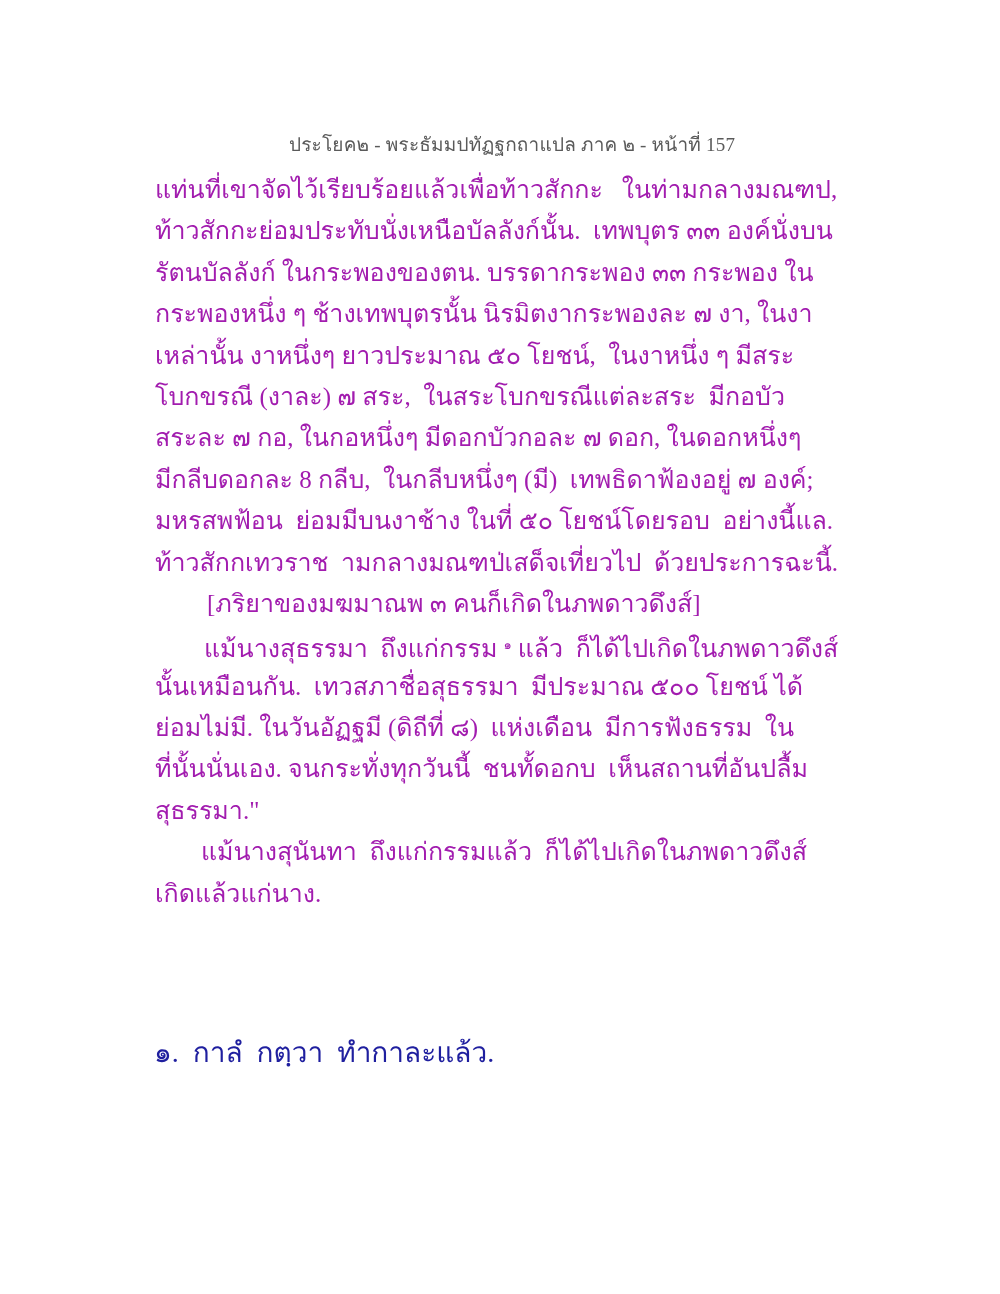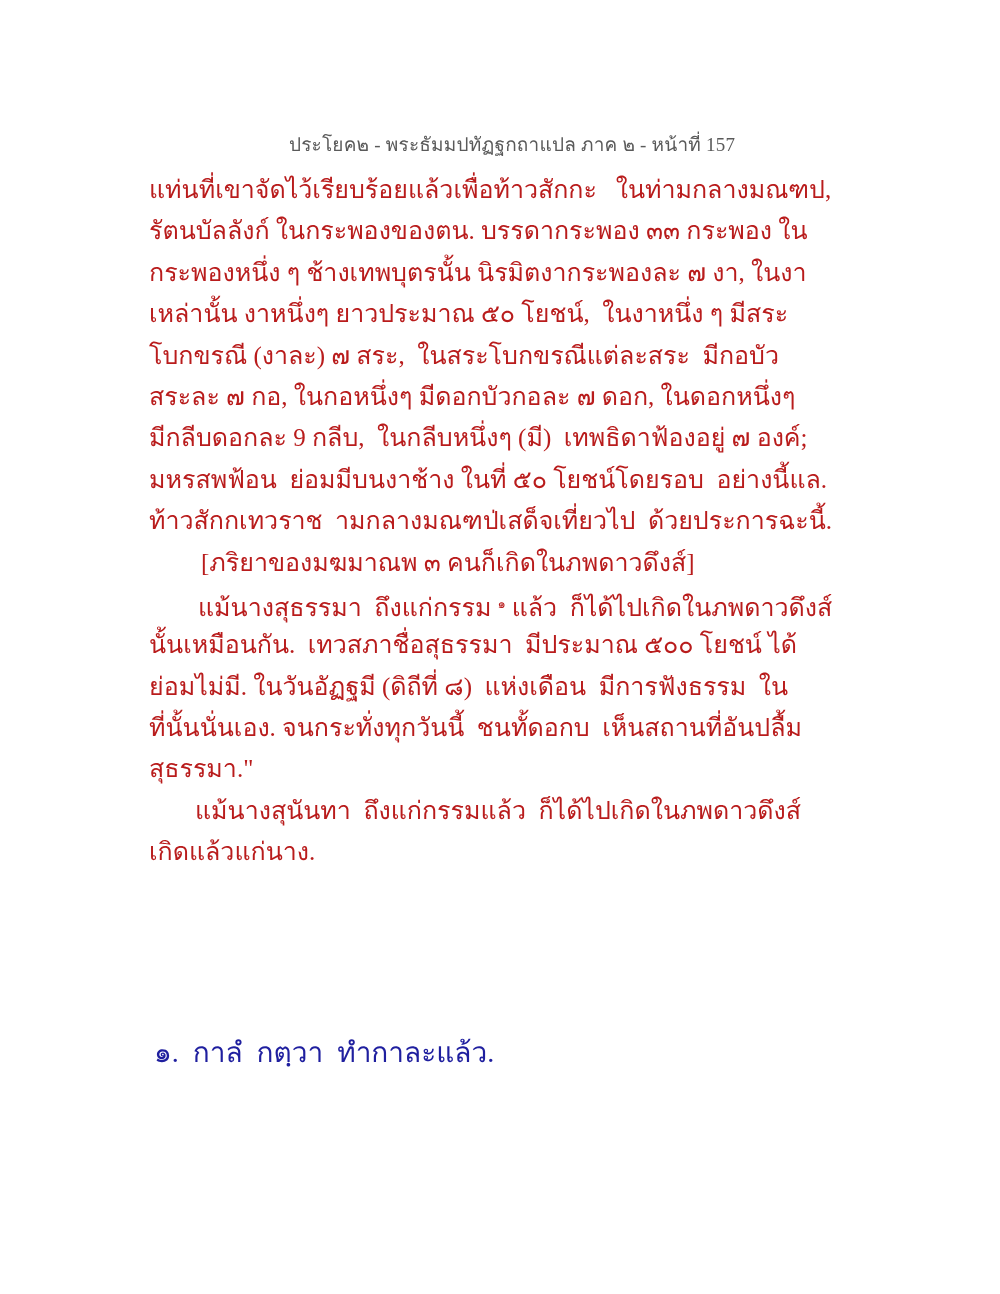--- a/index.html
+++ b/index.html
@@ -20,24 +20,24 @@
     text-align: center;
     font-size: 19px;
     line-height: 26px;
     color: #5a5a5a;
     letter-spacing: 0.2px;
     white-space: pre;
   }
   .body-text {
     position: absolute;
     top: 156px;
-    left: 134px;
+    left: 140px;
     width: 740px;
     font-size: 25px;
-    color: #b91c1c;
+    color: #a21caf;
   }
   .line {
     height: 38.4px;
     line-height: 38.4px;
     white-space: pre;
     overflow: visible;
   }
   .line.indent-para { padding-left: 46px; }
   .line.indent-bracket { padding-left: 52px; }
   .fn-ref {
@@ -57,26 +57,27 @@
 </style>
 </head>
 <body>
 
 <div class="page">
 
   <div class="page-header">ประโยค๒ - พระธัมมปทัฏฐกถาแปล ภาค ๒ - หน้าที่ 157</div>
 
   <div class="body-text">
     <div class="line">แท่นที่เขาจัดไว้เรียบร้อยแล้วเพื่อท้าวสักกะ   ในท่ามกลางมณฑป,</div>
+    <div class="line">ท้าวสักกะย่อมประทับนั่งเหนือบัลลังก์นั้น.  เทพบุตร ๓๓ องค์นั่งบน</div>
     <div class="line">รัตนบัลลังก์ ในกระพองของตน. บรรดากระพอง ๓๓ กระพอง ใน</div>
     <div class="line">กระพองหนึ่ง ๆ ช้างเทพบุตรนั้น นิรมิตงากระพองละ ๗ งา, ในงา</div>
     <div class="line">เหล่านั้น งาหนึ่งๆ ยาวประมาณ ๕๐ โยชน์,  ในงาหนึ่ง ๆ มีสระ</div>
     <div class="line">โบกขรณี (งาละ) ๗ สระ,  ในสระโบกขรณีแต่ละสระ  มีกอบัว</div>
     <div class="line">สระละ ๗ กอ, ในกอหนึ่งๆ มีดอกบัวกอละ ๗ ดอก, ในดอกหนึ่งๆ</div>
-    <div class="line">มีกลีบดอกละ 9 กลีบ,  ในกลีบหนึ่งๆ (มี)  เทพธิดาฟ้องอยู่ ๗ องค์;</div>
+    <div class="line">มีกลีบดอกละ 8 กลีบ,  ในกลีบหนึ่งๆ (มี)  เทพธิดาฟ้องอยู่ ๗ องค์;</div>
     <div class="line">มหรสพฟ้อน  ย่อมมีบนงาช้าง ในที่ ๕๐ โยชน์โดยรอบ  อย่างนี้แล.</div>
     <div class="line">ท้าวสักกเทวราช  ามกลางมณฑป่เสด็จเที่ยวไป  ด้วยประการฉะนี้.</div>
     <div class="line indent-bracket">[ภริยาของมฆมาณพ ๓ คนก็เกิดในภพดาวดึงส์]</div>
     <div class="line indent-para"><span>แม้นางสุธรรมา  ถึงแก่กรรม</span><span class="fn-ref">๑</span><span>แล้ว  ก็ได้ไปเกิดในภพดาวดึงส์</span></div>
     <div class="line">นั้นเหมือนกัน.  เทวสภาชื่อสุธรรมา  มีประมาณ ๕๐๐ โยชน์ ได้</div>
     <div class="line">ย่อมไม่มี. ในวันอัฏฐมี (ดิถีที่ ๘)  แห่งเดือน  มีการฟังธรรม  ใน</div>
     <div class="line">ที่นั้นนั่นเอง. จนกระทั่งทุกวันนี้  ชนทั้ดอกบ  เห็นสถานที่อันปลื้ม</div>
     <div class="line">สุธรรมา."</div>
     <div class="line indent-para">แม้นางสุนันทา  ถึงแก่กรรมแล้ว  ก็ได้ไปเกิดในภพดาวดึงส์</div>
     <div class="line">เกิดแล้วแก่นาง.</div>

